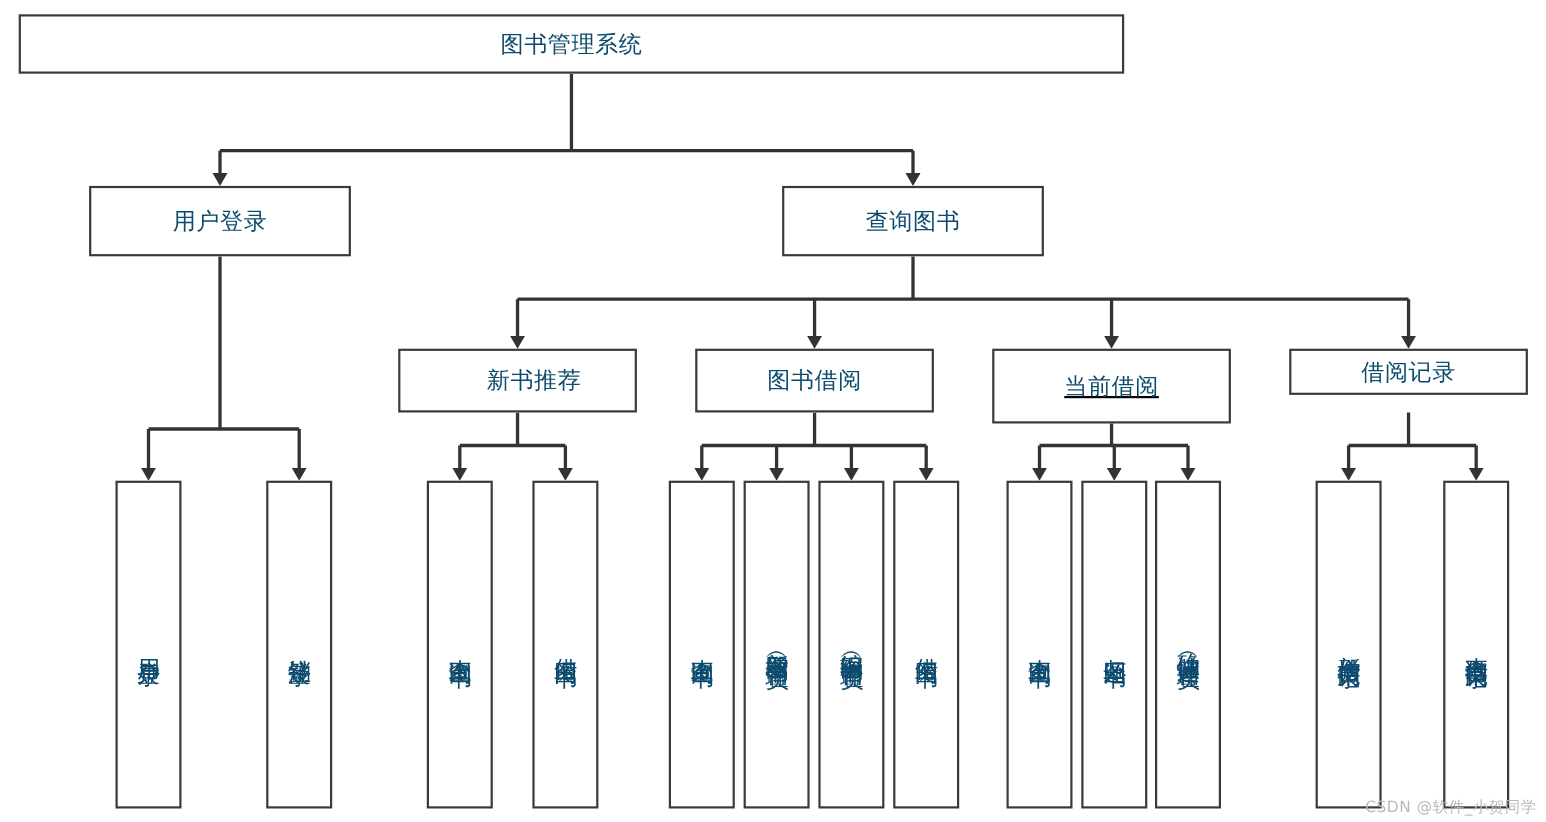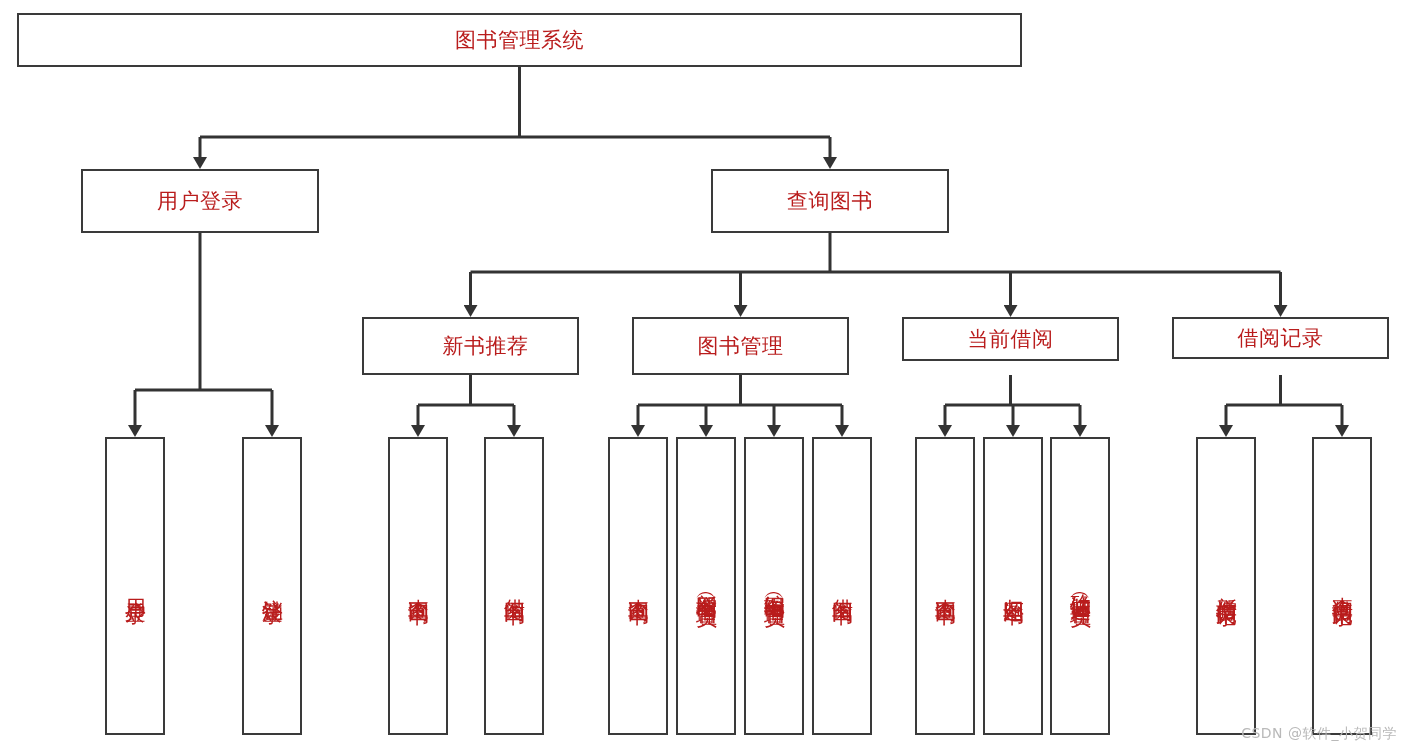--- a/index.html
+++ b/index.html
@@ -28,21 +28,21 @@
     position: absolute;
     box-sizing: border-box;
     background: #ffffff;
     border: 2px solid #3a3a3a;
     display: flex;
     align-items: center;
     justify-content: center;
     z-index: 5;
   }
   .node .lbl {
-    color: #b91c1c;
+    color: #0c4a6e;
     font-size: 21px;
     line-height: 1.18;
     letter-spacing: 0.5px;
     white-space: nowrap;
     text-align: right;
   }
   
   .node.vert .lbl {
     writing-mode: vertical-rl;
     text-orientation: upright;
@@ -117,23 +117,23 @@
     <span class="lbl">用户登录</span>
   </div>
   <div class="node lvl2" style="left: 711px; top: 169px; width: 238px; height: 64px;">
     <span class="lbl">查询图书</span>
   </div>
 
   <div class="node lvl3" style="left: 362px; top: 317px; width: 217px; height: 58px; padding-left: 30px;">
     <span class="lbl">新书推荐</span>
   </div>
   <div class="node lvl3" style="left: 632px; top: 317px; width: 217px; height: 58px;">
-    <span class="lbl">图书管理</span>
+    <span class="lbl">图书借阅</span>
   </div>
-  <div class="node lvl3" style="left: 902px; top: 317px; width: 217px; height: 44px;">
+  <div class="node lvl3" style="left: 902px; top: 317px; width: 217px; height: 68px; text-decoration: underline;">
     <span class="lbl">当前借阅</span>
   </div>
   <div class="node lvl3" style="left: 1172px; top: 317px; width: 217px; height: 42px;">
     <span class="lbl">借阅记录</span>
   </div>
 
   <div class="node vert" style="left: 105px; top: 437px; width: 60px; height: 298px;">
     <span class="lbl">用户登录</span>
   </div>
   <div class="node vert" style="left: 242px; top: 437px; width: 60px; height: 298px;">

